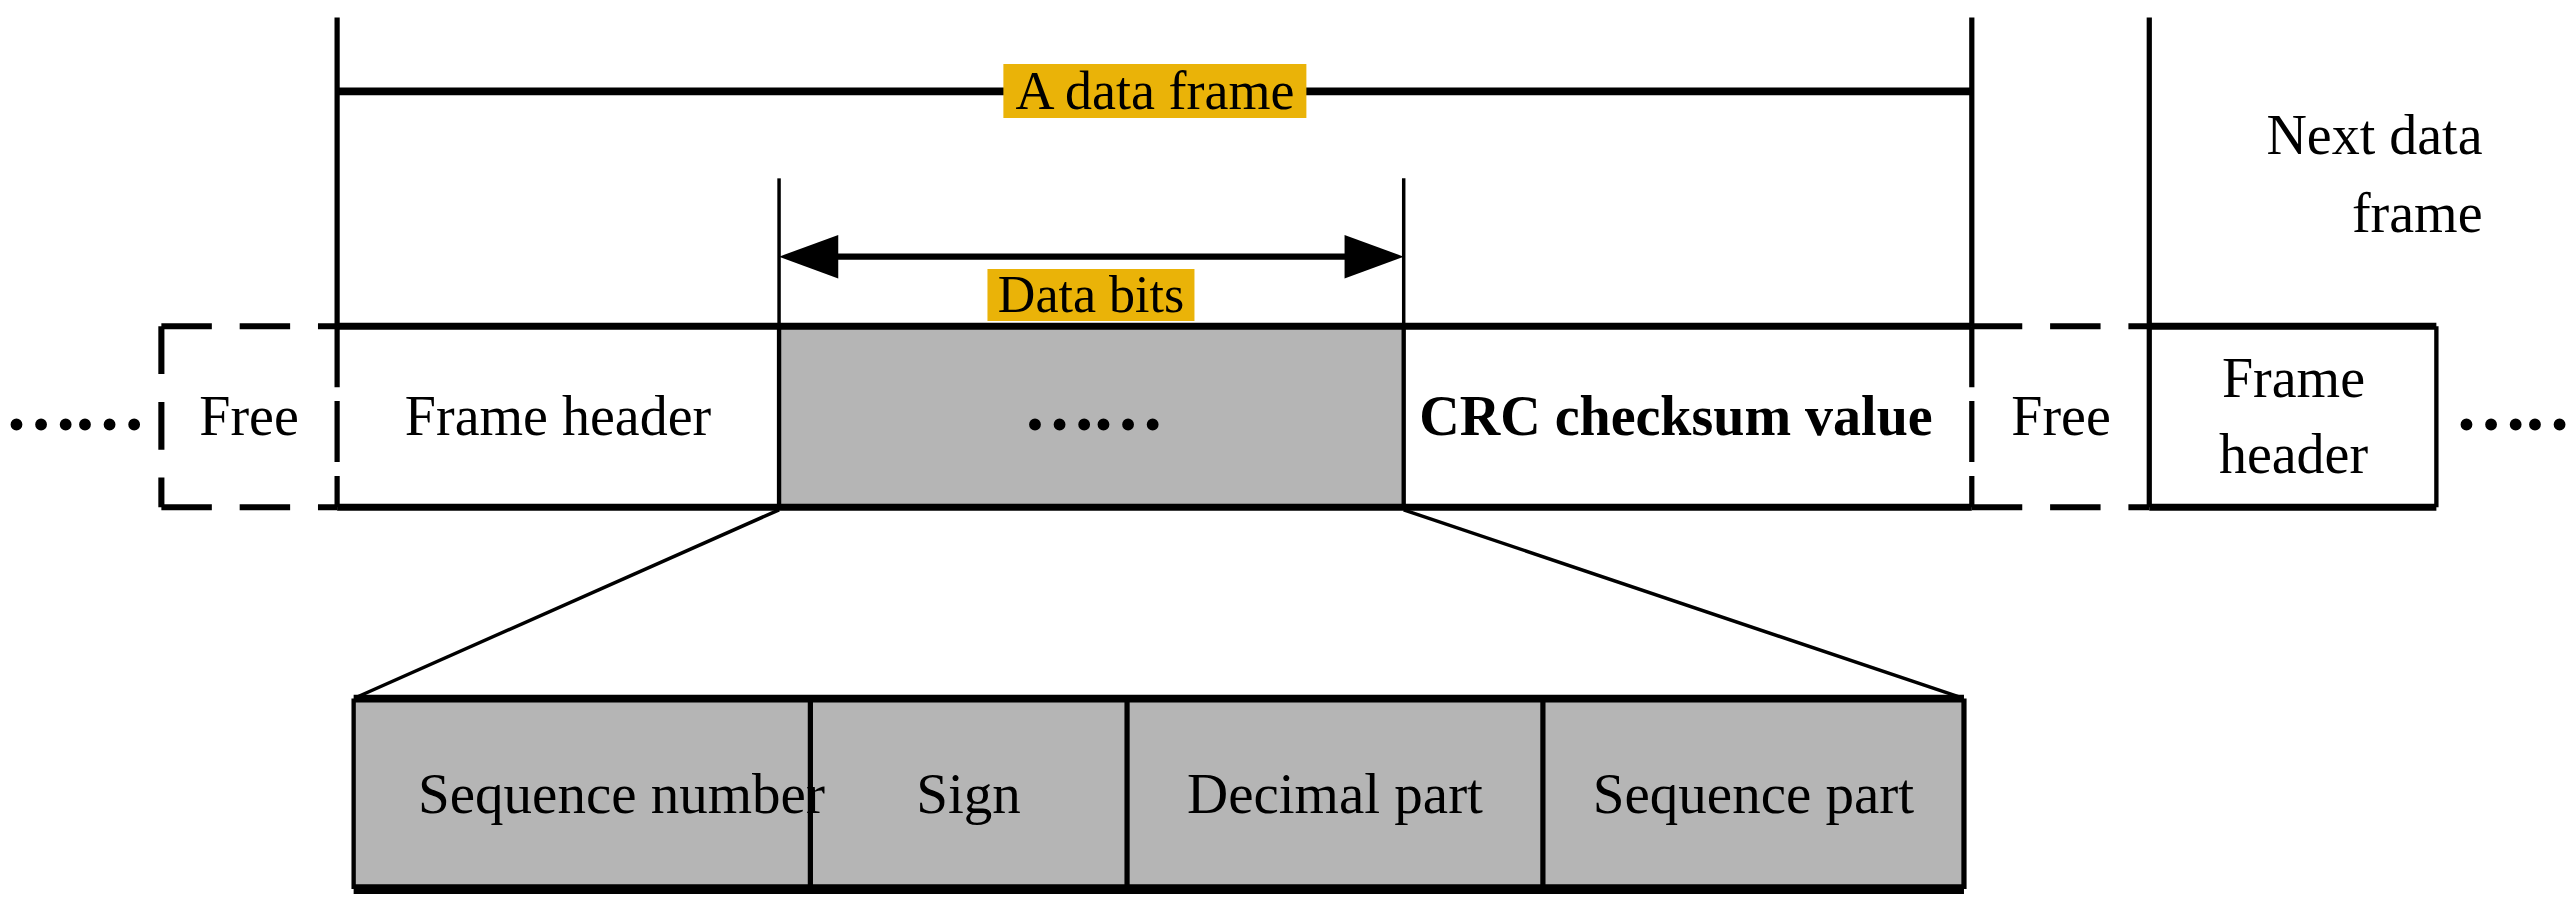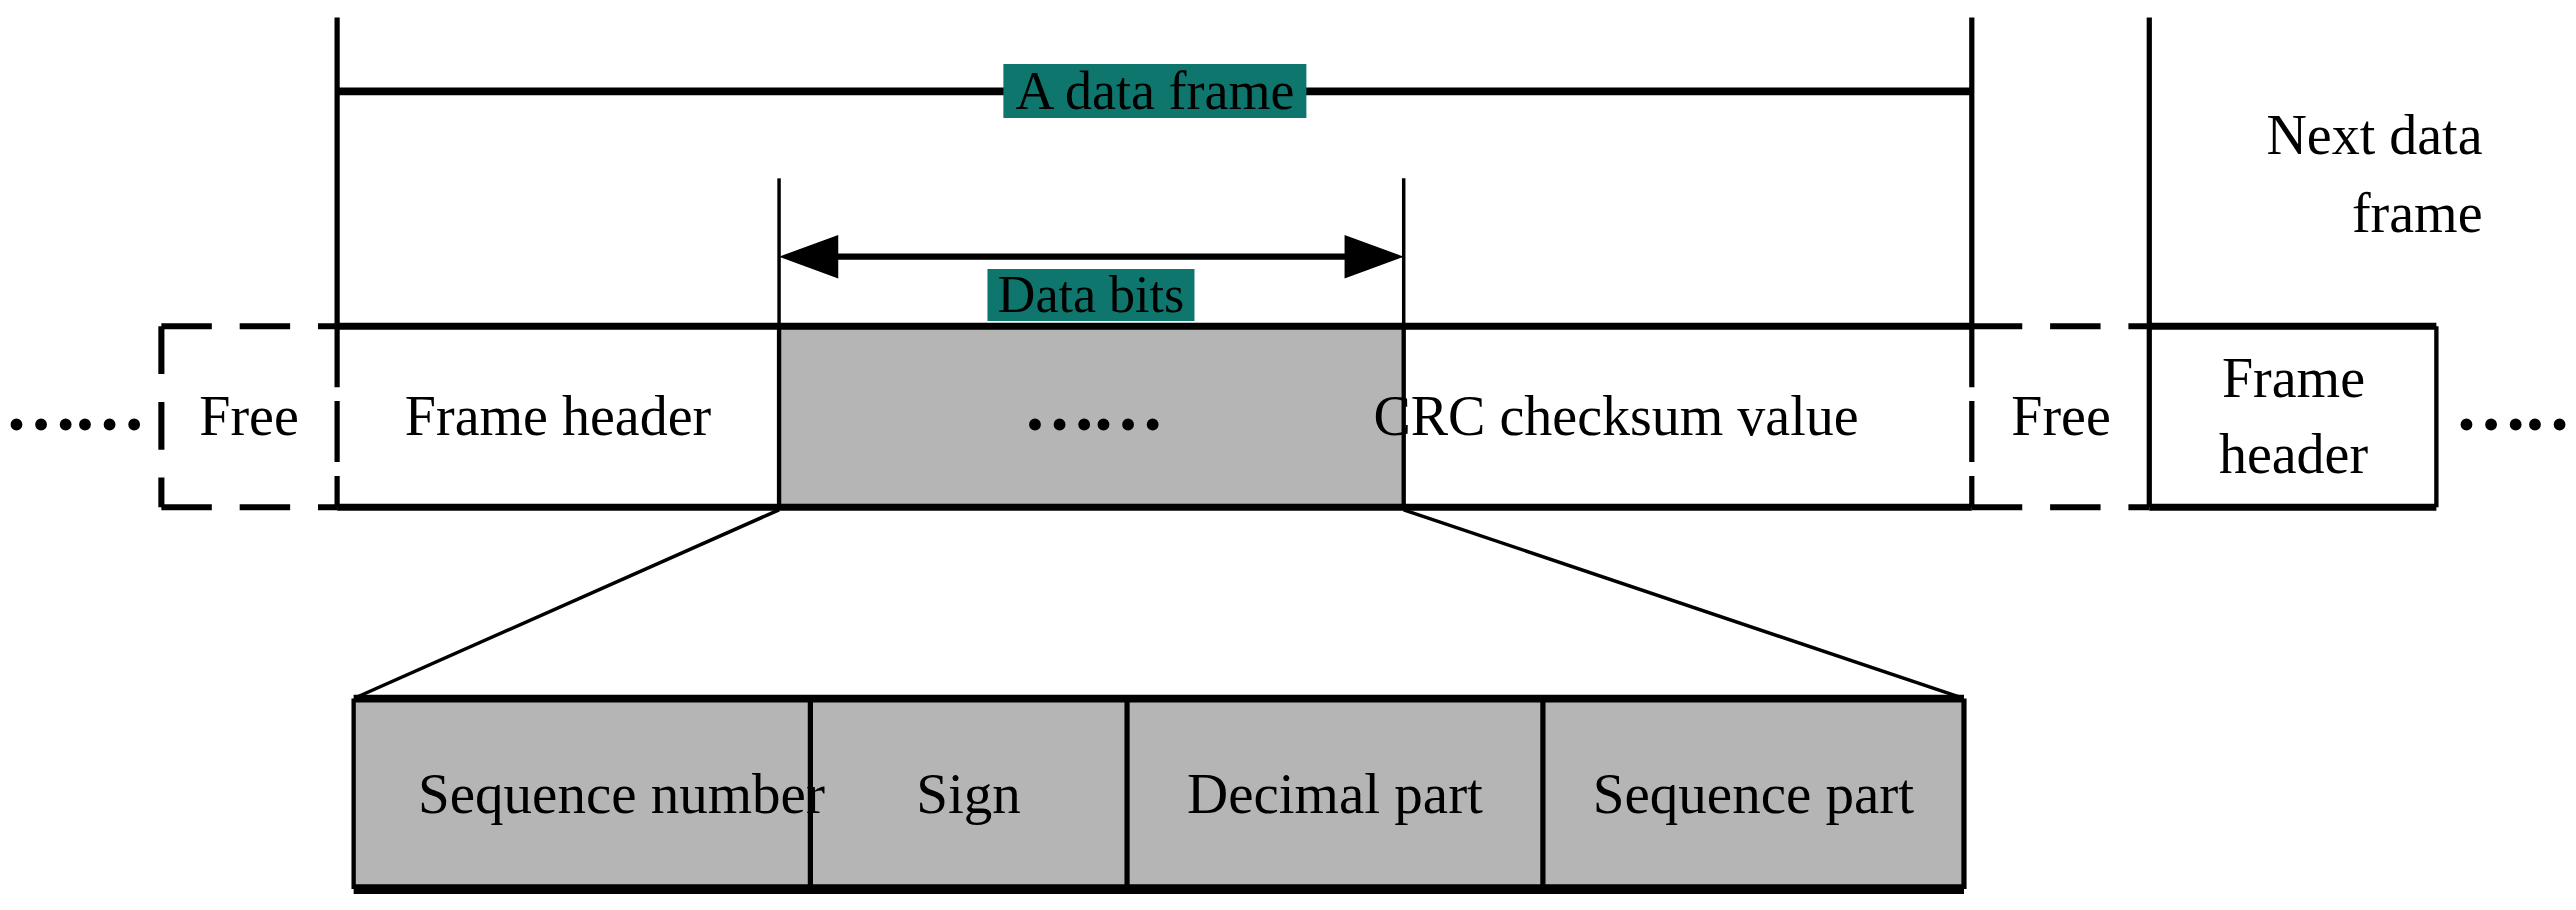--- a/index.html
+++ b/index.html
@@ -27,21 +27,21 @@
     line-height: 1.35;
   }
   .cell-bottom { font-size: 57px; }
   .pin {
     position: absolute;
     transform: translate(-50%, -50%);
     white-space: nowrap;
     font-size: 54px;
     line-height: 1;
   }
-  .pin.on-line { background: #0f766e; padding: 0 12.2px; }
+  .pin.on-line { background: #eab308; padding: 0 12.2px; }
   .caption {
     position: absolute;
     transform: translate(-50%, -50%);
     width: 305px;
     text-align: right;
     font-size: 56px;
     line-height: 1.4;
   }
   .dots-label {
     font-size: 73px;
@@ -116,21 +116,21 @@
 
   <div class="cell" style="left:161px; top:326px; width:176px; height:181px;">
     <span>Free</span>
   </div>
   <div class="cell" style="left:337px; top:326px; width:442px; height:181px;">
     <span>Frame header</span>
   </div>
   <div class="cell" style="left:779px; top:326px; width:625px; height:181px;">
     <span class="dots-label">……</span>
   </div>
-  <div class="cell" style="left:1332px; top:326px; width:568px; height:181px;">
+  <div class="cell" style="left:1392px; top:326px; width:568px; height:181px;font-weight:bold;">
     <span>CRC checksum value</span>
   </div>
   <div class="cell" style="left:1972px; top:326px; width:178px; height:181px;">
     <span>Free</span>
   </div>
   <div class="cell" style="left:2150px; top:326px; width:287px; height:181px;">
     <span class="wrap-label">Frame header</span>
   </div>
 
   <div class="cell cell-bottom" style="left:353px; top:699px; width:457px; height:191px;padding-left:40px;">

